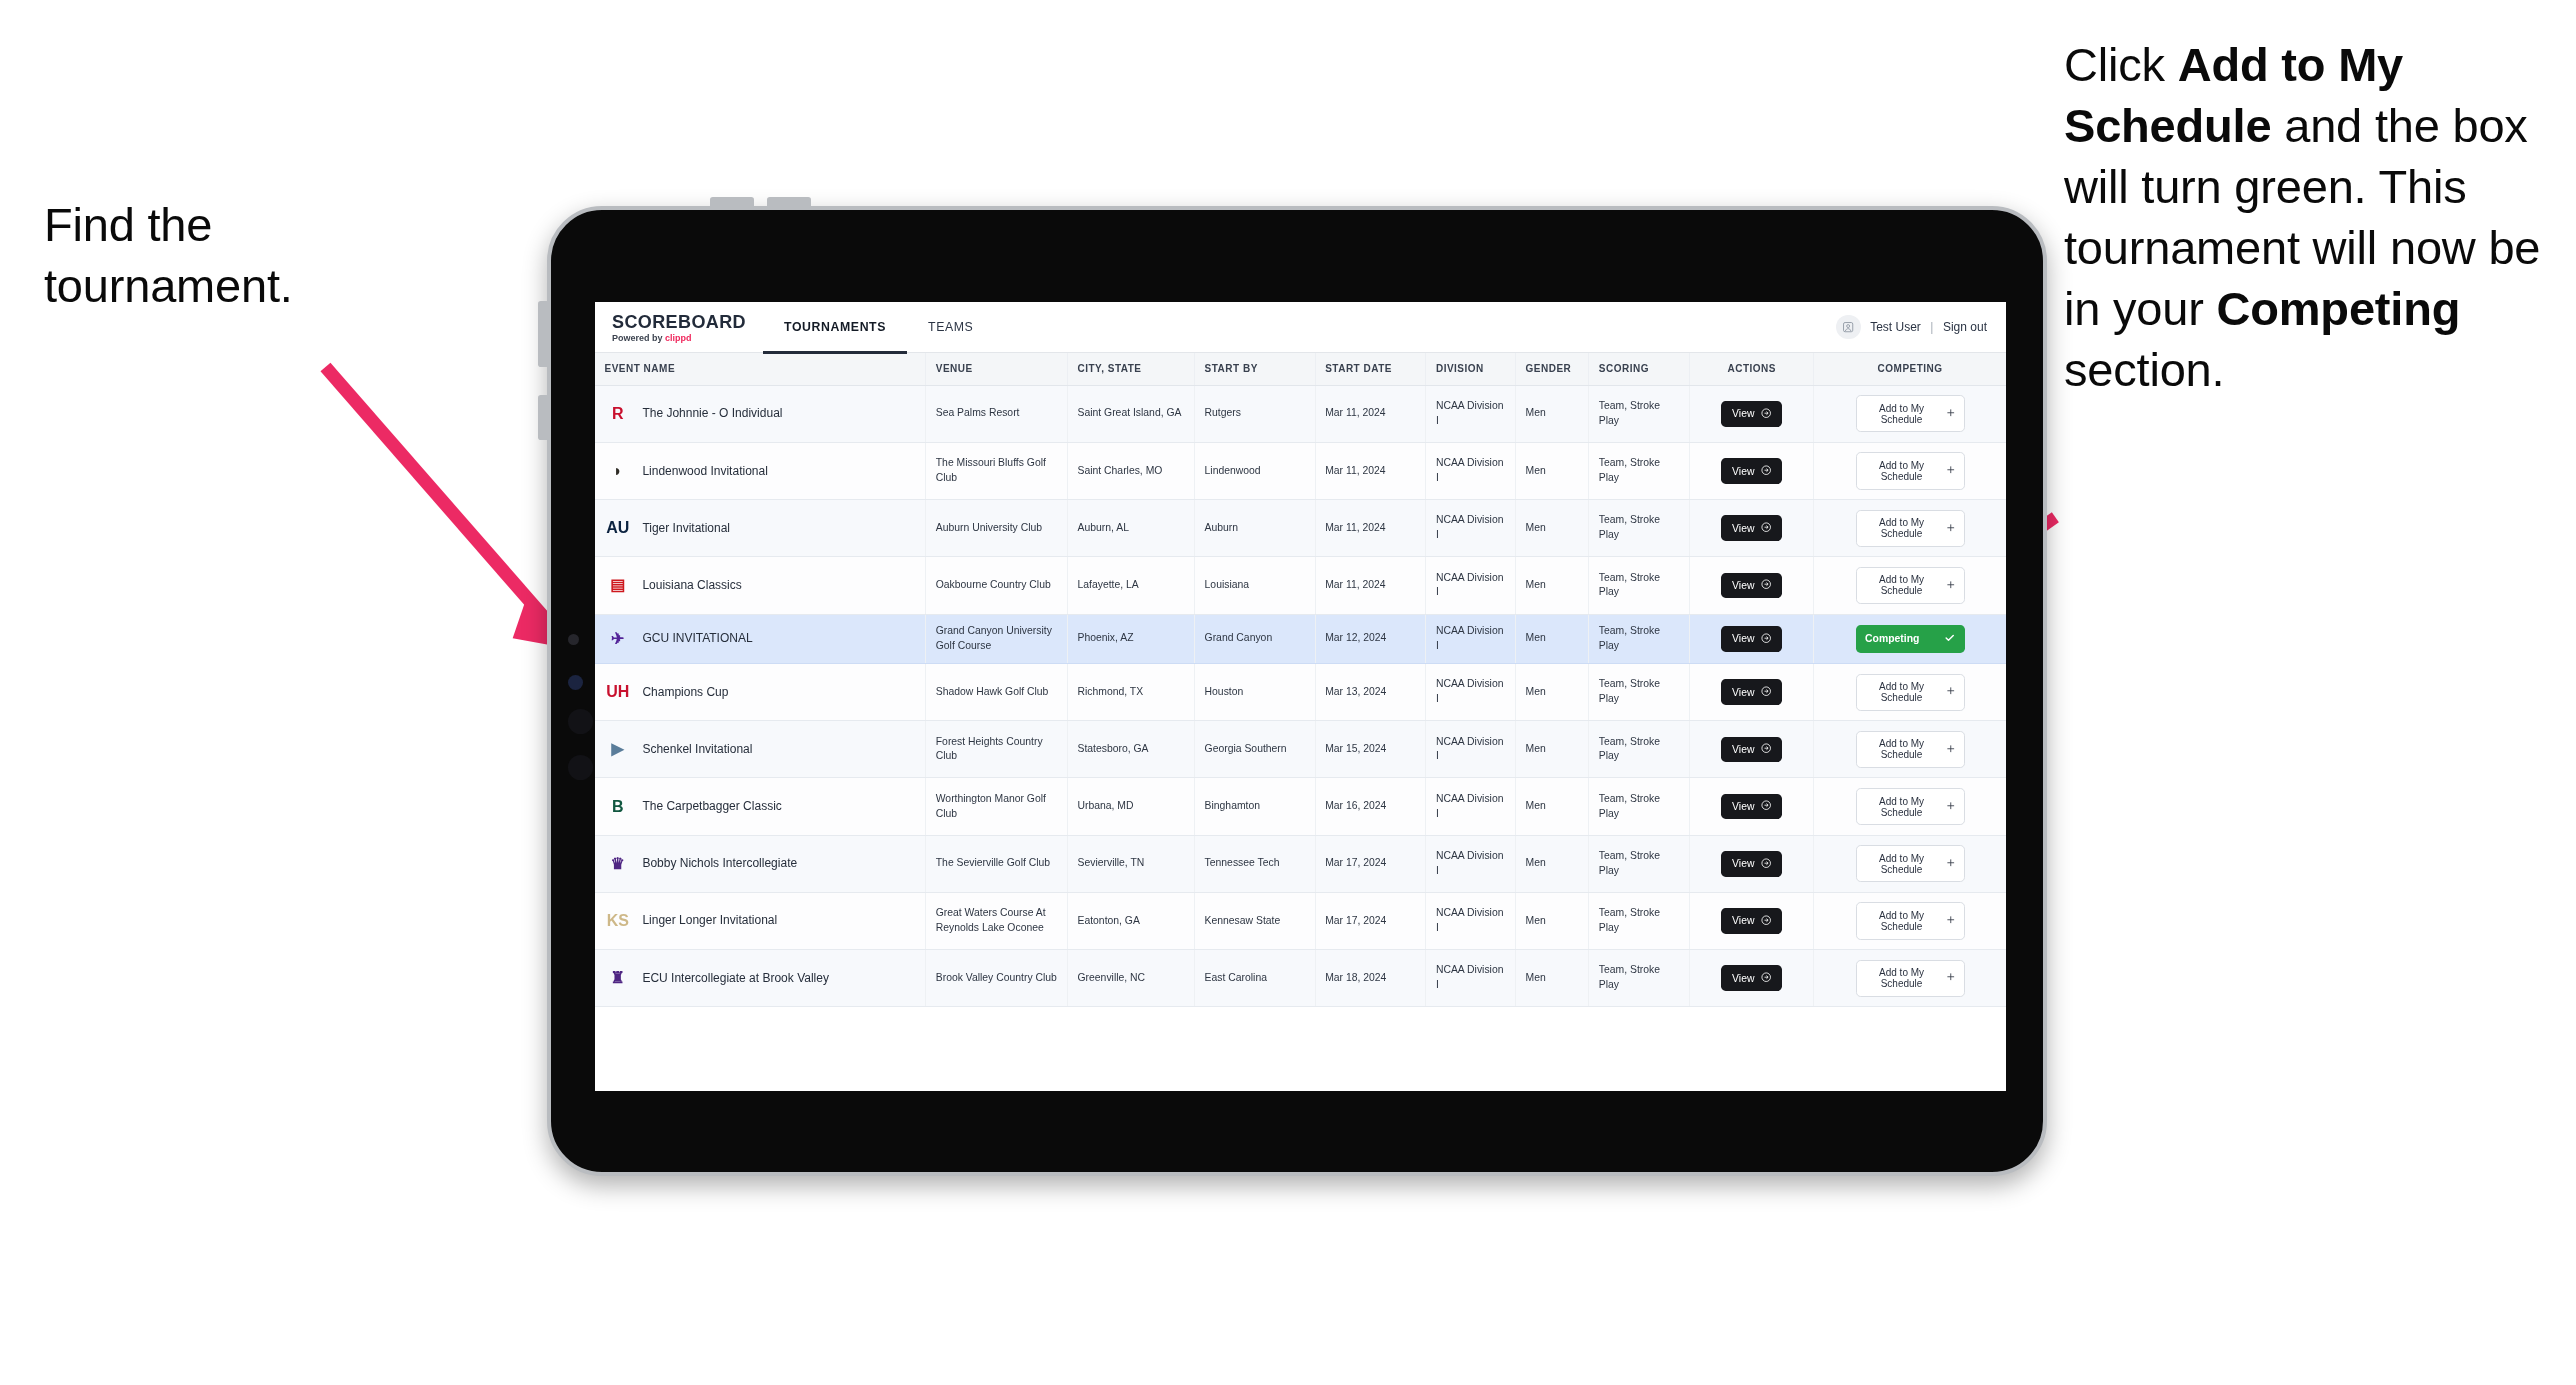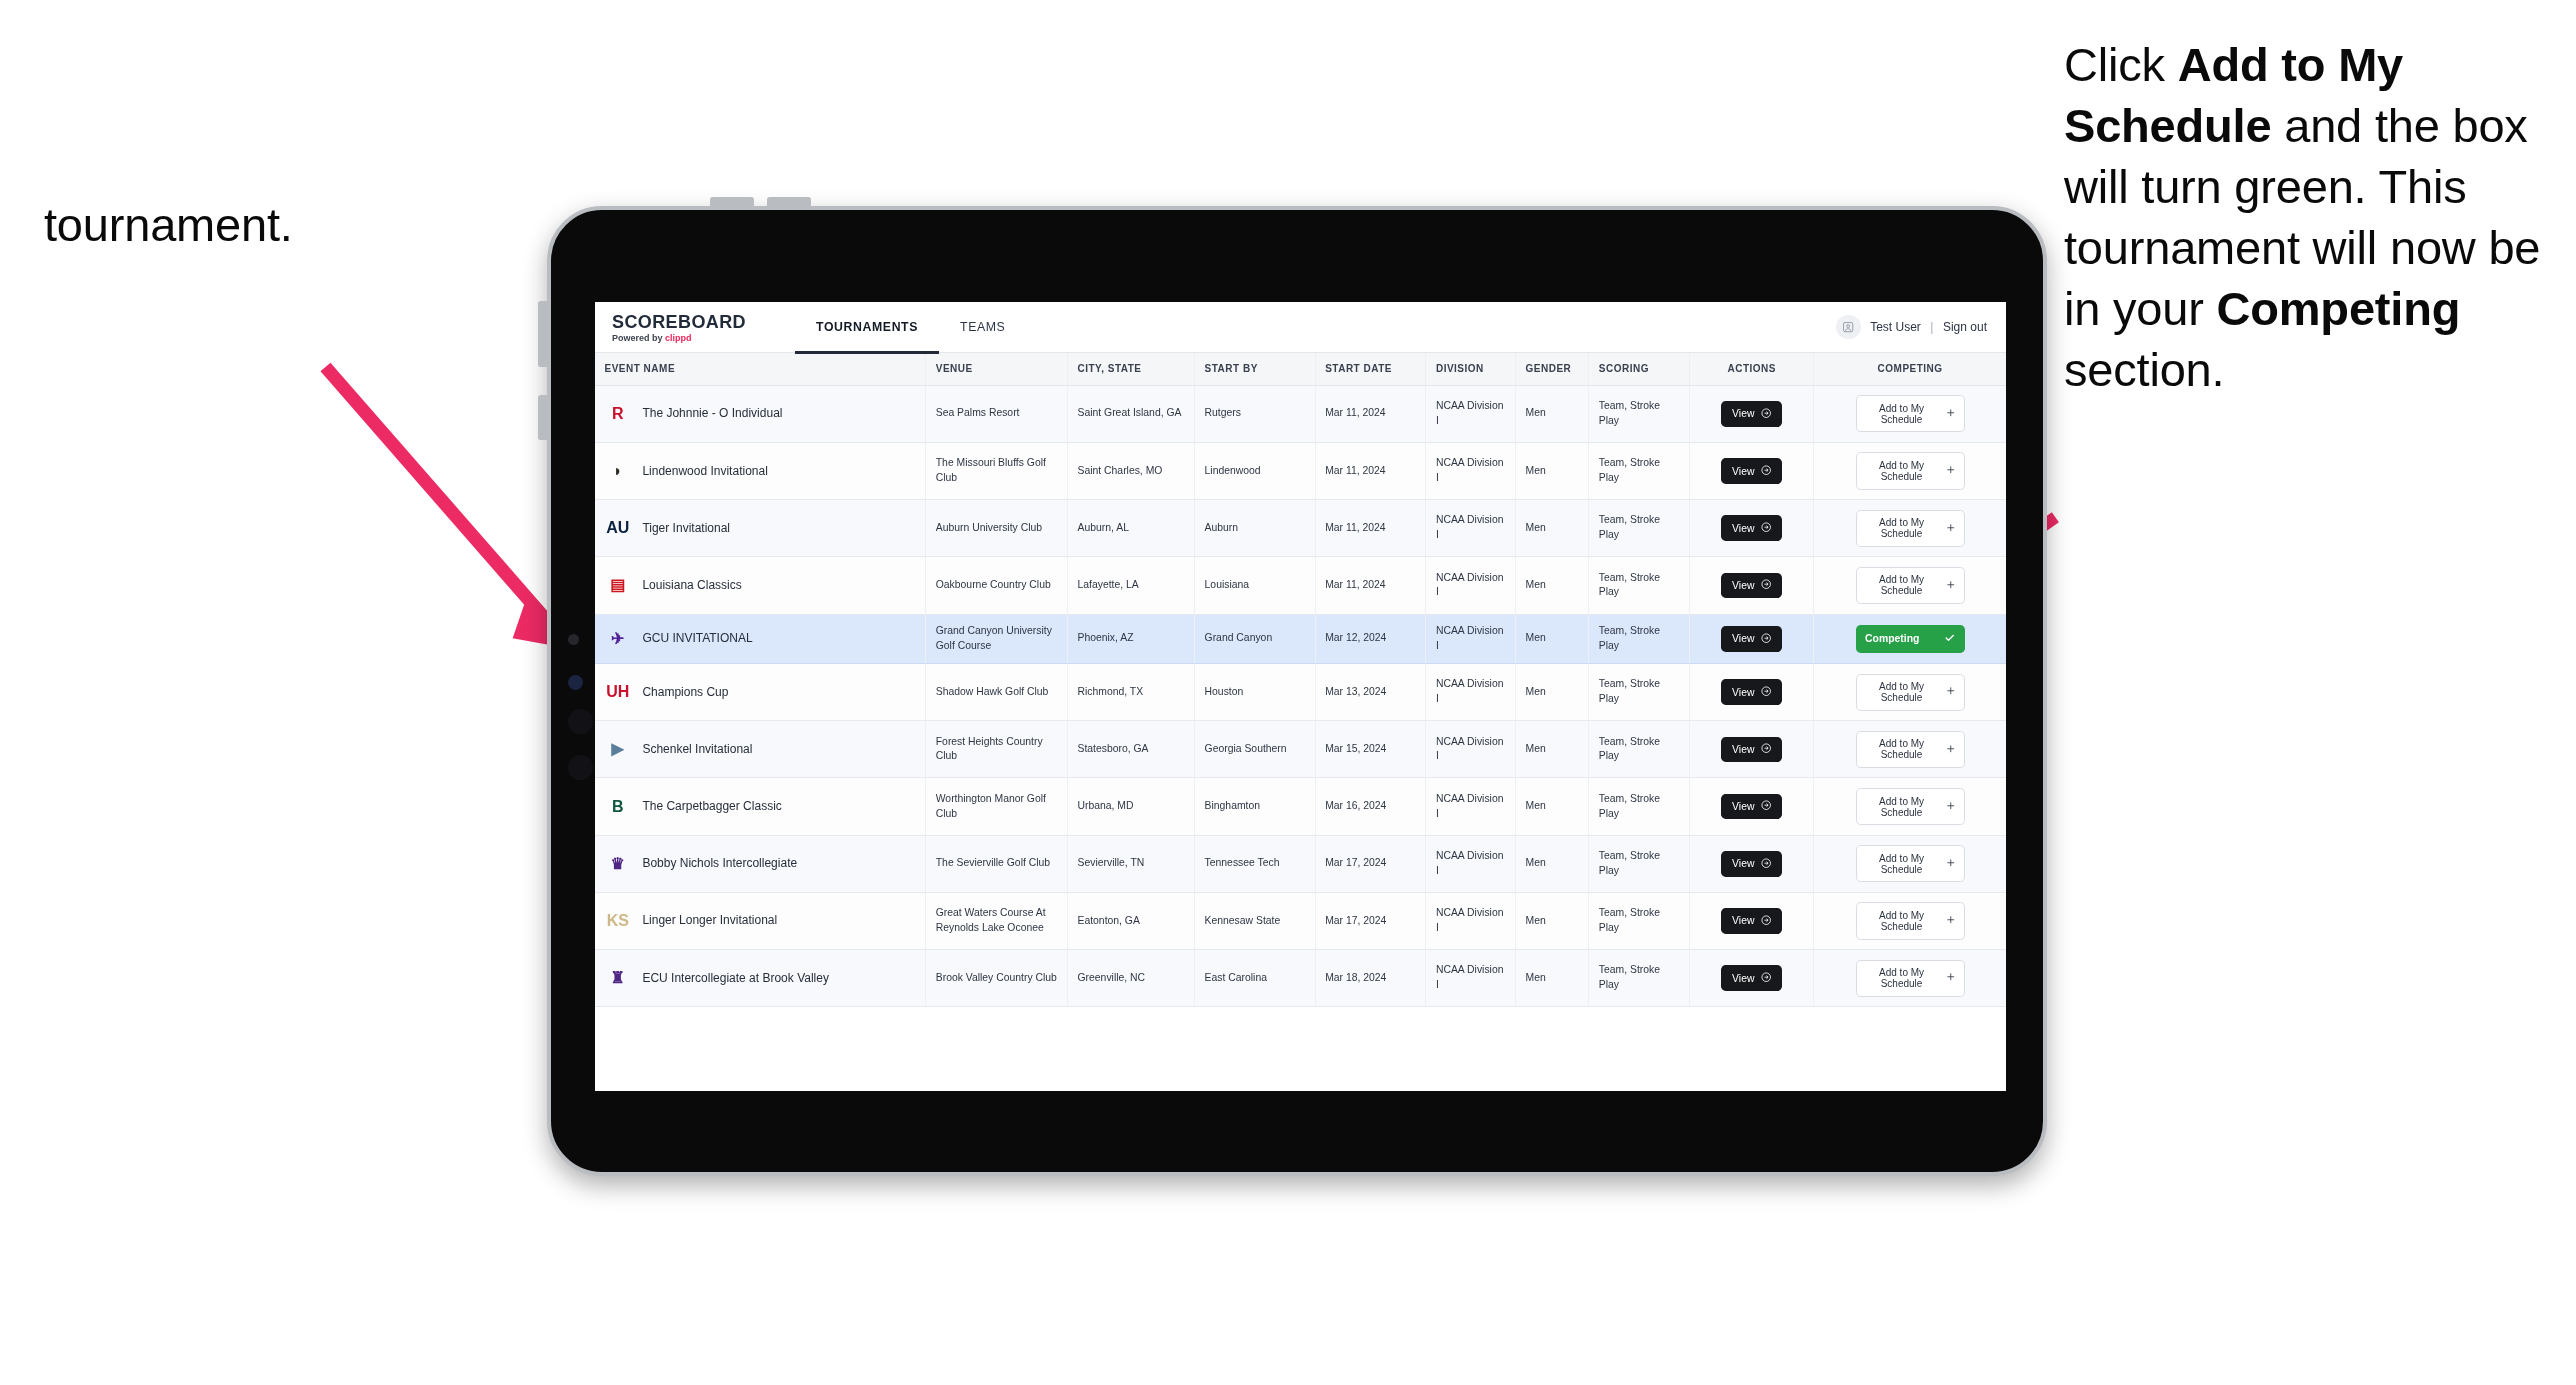--- a/index.html
+++ b/index.html
@@ -68,21 +68,20 @@
   }
 
   
   #appbar {
     height: 51px;
     display: flex;
     align-items: stretch;
     background: #fff;
     border-bottom: 1.9px solid #e3e6ea;
     position: relative;
-    gap: 32px;
   }
   #brand {
     padding: 5.7px 17px 3.8px 17px;
     display: flex; flex-direction: column; justify-content: center;
     min-width: 140px;
   }
   #brand-name {
     font-size: 18px; font-weight: 800; color: #222b3a;
     letter-spacing: 0.4px; line-height: 1;
     font-family: "Liberation Sans", sans-serif;
@@ -201,20 +200,21 @@
   }
   td.c-actions, td.c-competing { text-align: center; }
   .cellcenter { display: flex; justify-content: center; }
 </style>
 </head>
 <body>
 
 <div id="stage">
 
   <div id="annot-left" class="annot">
+    <div>Find the</div>
     <div>tournament.</div>
   </div>
 
   <div id="annot-right" class="annot">
     <span>Click </span><b>Add to My Schedule</b><span> and the box will turn green. This tournament will now be in your </span><b>Competing</b><span> section.</span>
   </div>
 
   <svg class="arrow" id="arrow-left" style="left:312px; top:350px;" width="303" height="312" viewBox="0 0 320 330">
     <line x1="14" y1="18" x2="248" y2="286" stroke="#EC2A64" stroke-width="14" stroke-linecap="butt"></line>
     <polygon points="228,258 295,320 212,305" fill="#EC2A64"></polygon>

